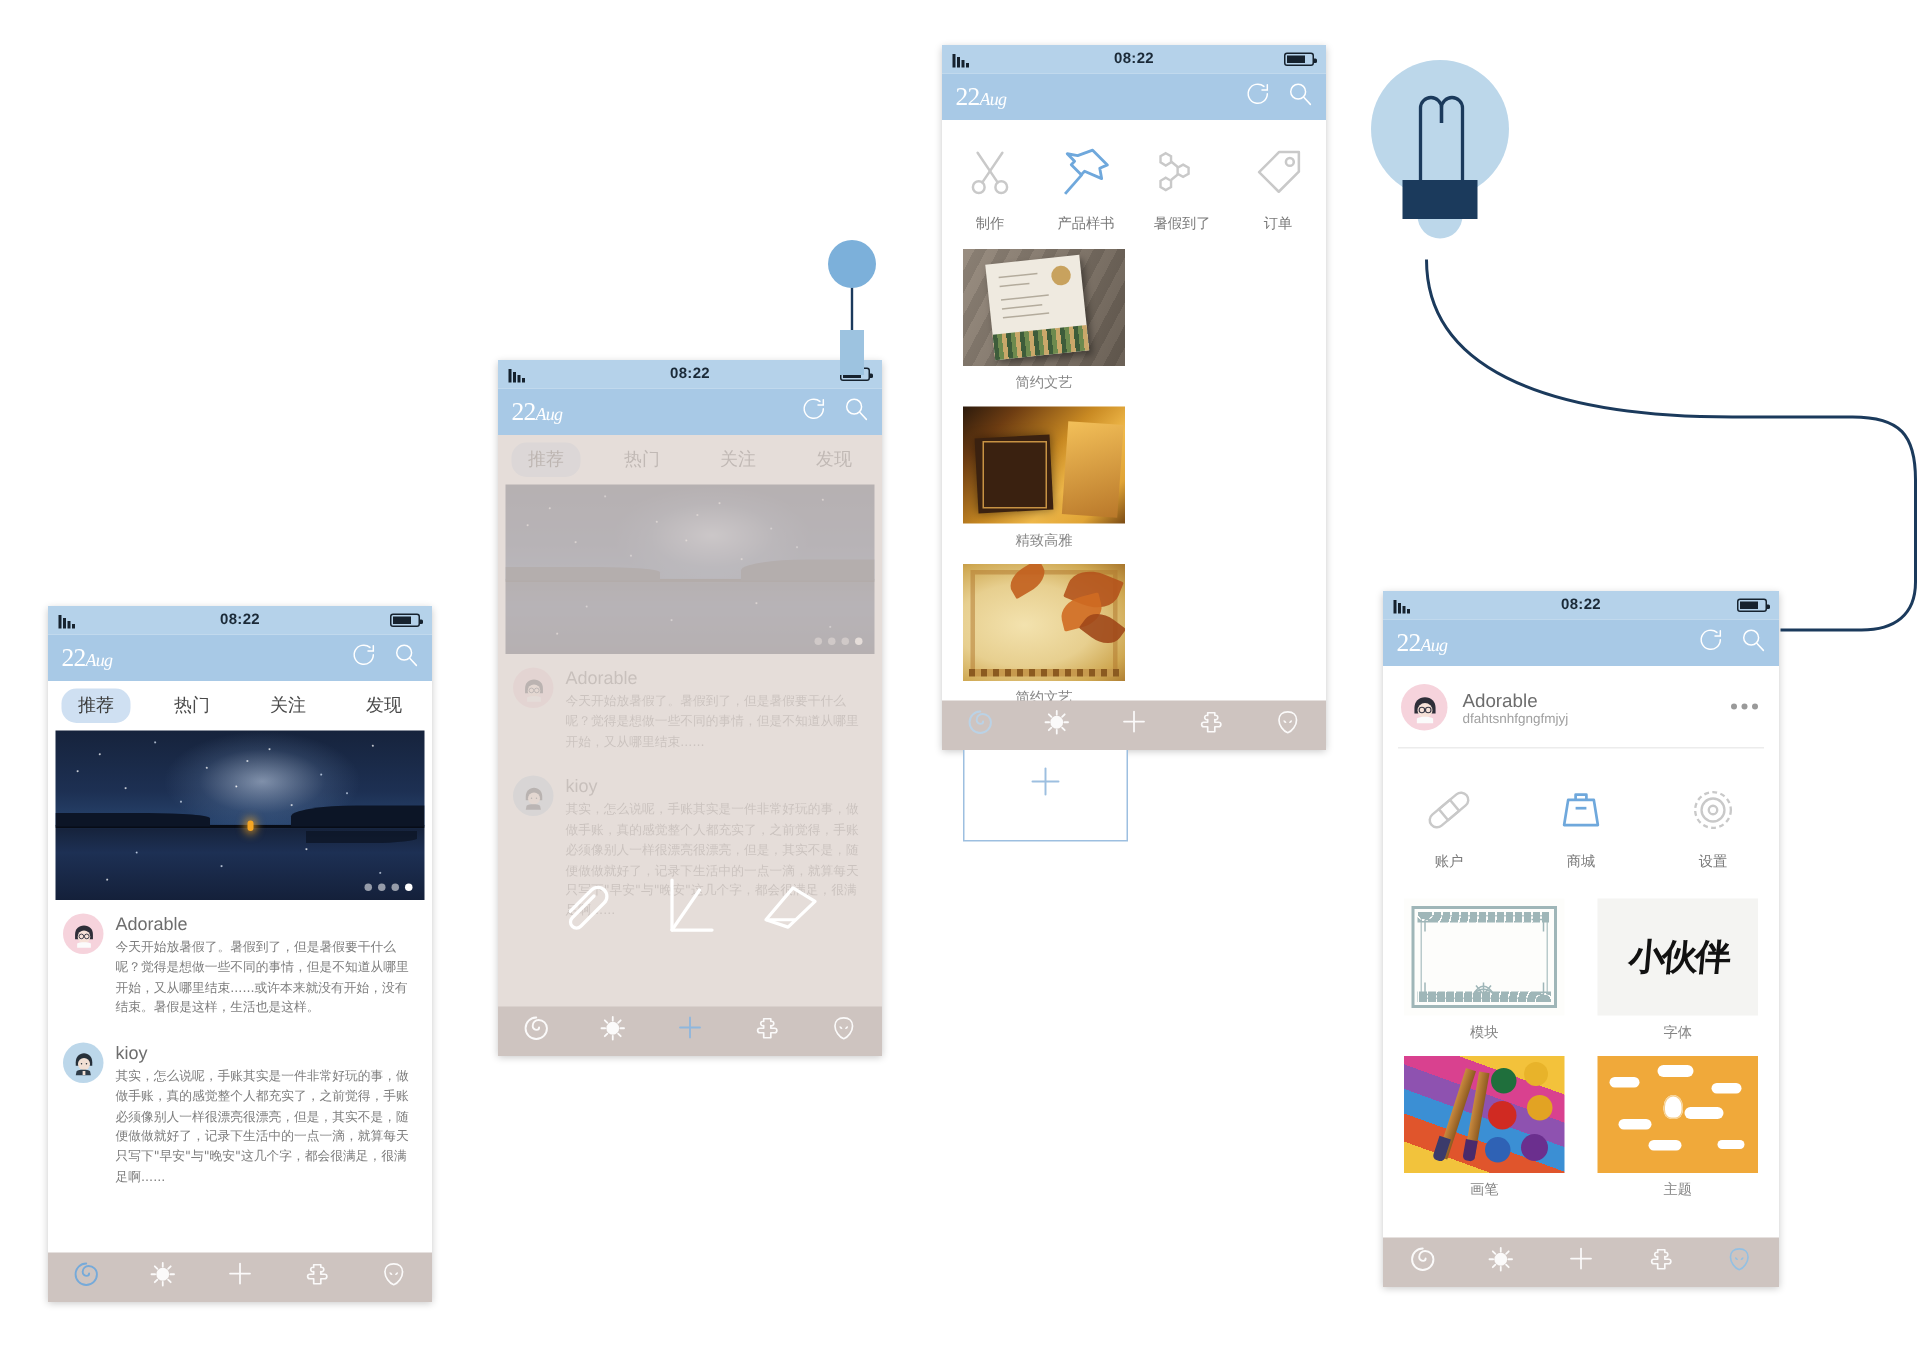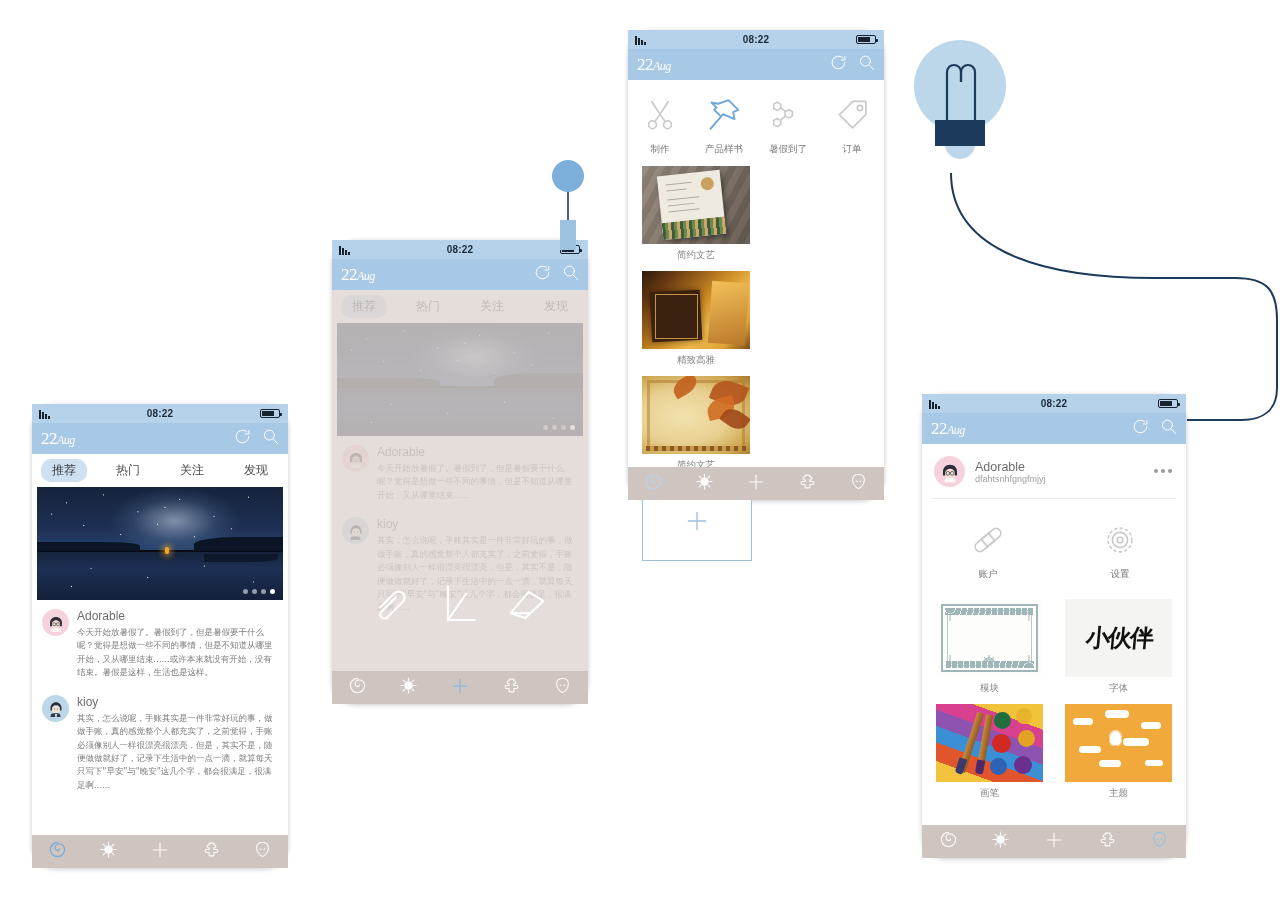--- a/index.html
+++ b/index.html
@@ -4,21 +4,21 @@
 <title>App UI Presentation Board</title>
 <style>
   html,body{margin:0;padding:0;}
   body{
     width:1280px;height:905px;position:relative;overflow:hidden;
     background:#ffffff;
     font-family:"Liberation Sans","DejaVu Sans",sans-serif;
     -webkit-font-smoothing:antialiased;
   }
   .phone{position:absolute;background:#fff;}
-  .shadow{box-shadow:0 1px 5px rgba(0,0,0,.22);border-radius:24px;}
+  .shadow{box-shadow:0 1px 5px rgba(0,0,0,.22);}
 
   
   .statusbar{
     height:19px;background:#b5d2ea;position:relative;
     display:flex;align-items:center;justify-content:center;
   }
   .statusbar .time{
     font-size:10px;color:#1b2a38;font-weight:bold;letter-spacing:.2px;
     font-family:"Liberation Sans",sans-serif;
   }
@@ -693,20 +693,30 @@
       <div class="mico">
         <svg width="36" height="36" viewBox="0 0 24 24" fill="none" stroke="#c9c9c9" stroke-width="1.1" stroke-linejoin="round">
           <rect x="1.8" y="8.8" width="20.4" height="6.4" rx="3.2" transform="rotate(-40 12 12)"></rect>
           <rect x="8.8" y="8.8" width="6.4" height="6.4" transform="rotate(-40 12 12)"></rect>
         </svg>
       </div>
       <div class="lbl">账户</div>
     </div>
     <div class="mitem">
       <div class="mico">
+        <svg width="36" height="36" viewBox="0 0 24 24" fill="none" stroke="#6fa8dc" stroke-width="1.2" stroke-linejoin="round">
+          <path d="M6.3 7.5h11.4l1.8 11.2H4.5z"></path>
+            <path d="M9.6 7.5V5.2h4.8v2.3"></path>
+            <path d="M9.6 11.2h4.8"></path>
+        </svg>
+      </div>
+      <div class="lbl">商城</div>
+    </div>
+    <div class="mitem">
+      <div class="mico">
         <svg width="34" height="34" viewBox="0 0 24 24" fill="none" stroke="#c9c9c9" stroke-width="1.1">
           <circle cx="12" cy="12" r="8.4" stroke-dasharray="2.3 1.6"></circle>
           <circle cx="12" cy="12" r="5.4"></circle>
             <circle cx="12" cy="12" r="2"></circle>
         </svg>
       </div>
       <div class="lbl">设置</div>
     </div>
   </div>
 

